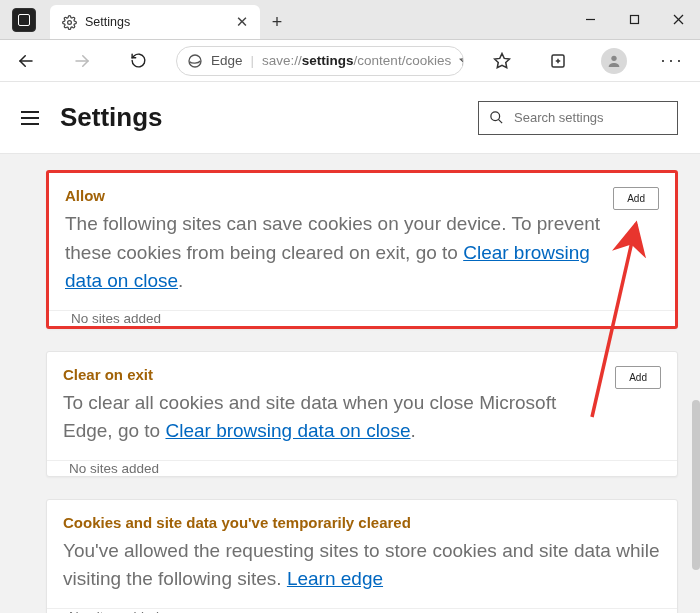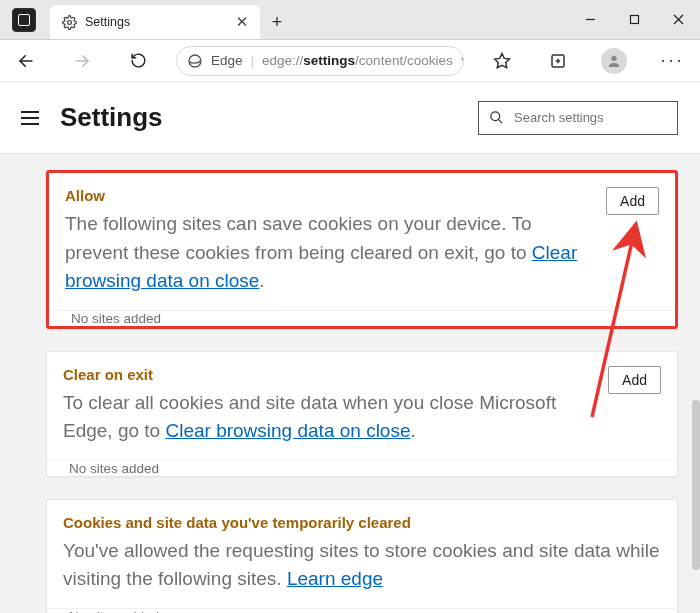--- a/index.html
+++ b/index.html
@@ -41,21 +41,21 @@
 
   
   .content { padding: 16px 22px 20px 46px; display: flex; flex-direction: column; gap: 22px; }
   .card { background: #fff; border: 1px solid #e5e5e5; border-radius: 3px; box-shadow: 0 1px 2px rgba(0,0,0,0.04); }
   .card.highlight { border: 3px solid #e8352e; }
   .card-top { padding: 14px 16px 14px 16px; }
   .card-head-row { display: flex; align-items: flex-start; gap: 10px; }
   .card-title { font-size: 15px; font-weight: 600; color: #a16207; }
   .card-desc { font-size: 19px; color: #707070; line-height: 1.5; margin-top: 6px; }
   .card-desc a, .link { color: #0067c0; text-decoration: underline; cursor: pointer; }
-  .add-btn { margin-left: auto; border: 1px solid #999; background: #fff; font-size: 14px; padding: 5px 13px; border-radius: 2px; color: #222; cursor: pointer; }
+  .add-btn { margin-left: auto; border: 1px solid #999; background: #fff; font-size: 10px; padding: 5px 13px; border-radius: 2px; color: #222; cursor: pointer; }
   .card-footer { border-top: 1px solid #eee; padding: 0 22px; font-size: 13.5px; color: #707070; }
 
   
   .vscroll { position: absolute; right: 0; top: 400px; width: 8px; height: 170px; background: #c9c9c9; border-radius: 4px; }
 
   
   .arrow-overlay { position: absolute; left: 0; top: 0; pointer-events: none; }
 
   svg { display: block; }
 </style>
@@ -118,21 +118,21 @@
   </div>
   <div class="address">
     <span>
       <svg width="16" height="16" viewBox="0 0 24 24">
           <circle cx="12" cy="12" r="9" fill="none" stroke="#555" stroke-width="2"></circle>
           <path d="M4 13c3 3 13 3 16-1" fill="none" stroke="#555" stroke-width="2"></path>
         </svg>
     </span>
     <span class="addr-brand">Edge</span>
     <span class="addr-sep">|</span>
-    <span class="addr-url"><span>edge://</span><b>settings</b><span>/content/cookies</span></span>
+    <span class="addr-url"><span>save://</span><b>settings</b><span>/content/cookies</span></span>
     <span class="addr-star">
       <svg width="16" height="16" viewBox="0 0 24 24" fill="none" stroke="#555" stroke-width="2">
           <polygon points="12 2 15 8.5 22 9.3 17 14 18.3 21 12 17.8 5.7 21 7 14 2 9.3 9 8.5 12 2"></polygon>
           <line x1="18" y1="18" x2="22" y2="22"></line>
         </svg>
     </span>
   </div>
   <div class="tbtn">
     <svg width="18" height="18" viewBox="0 0 24 24" fill="none" stroke="#333" stroke-width="2">
         <polygon points="12 2 15 8.5 22 9.3 17 14 18.3 21 12 17.8 5.7 21 7 14 2 9.3 9 8.5 12 2"></polygon>

